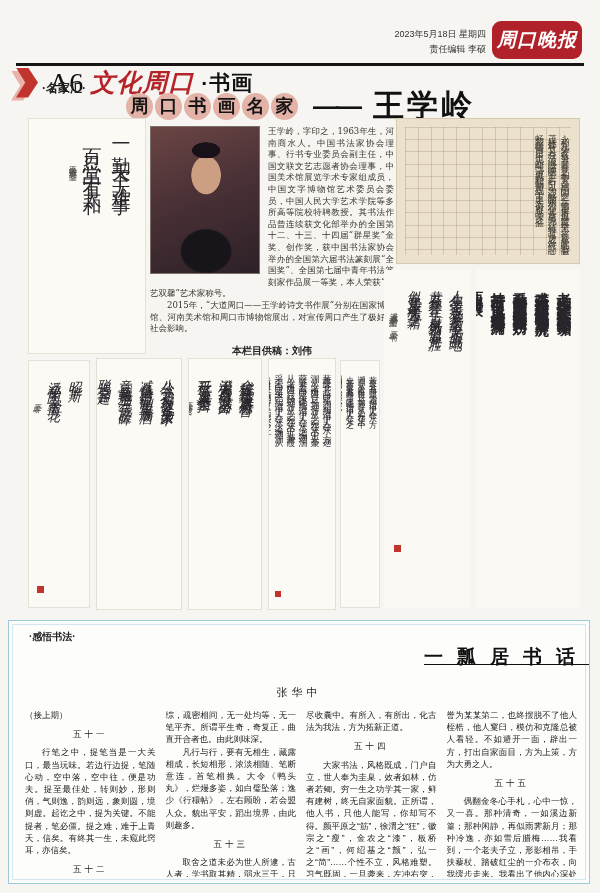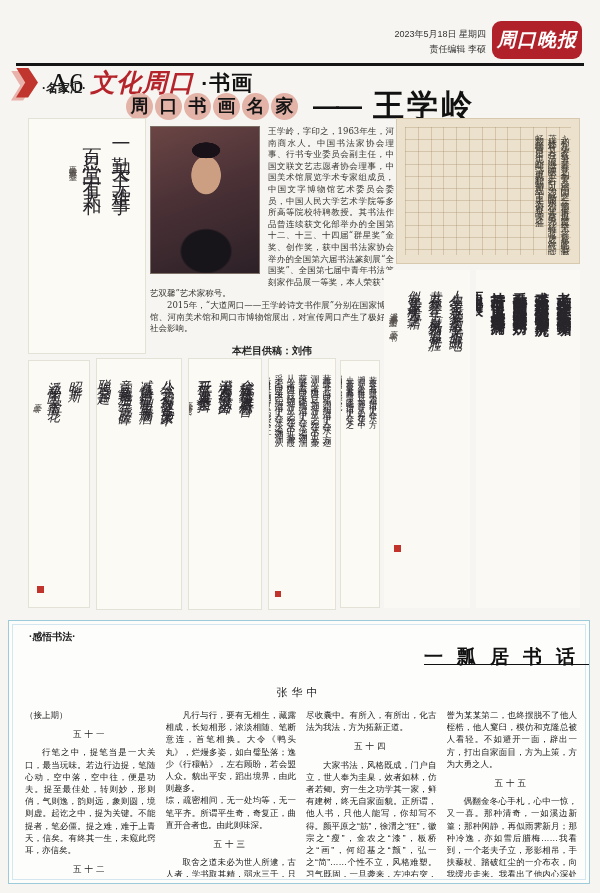--- a/index.html
+++ b/index.html
@@ -187,22 +187,22 @@
   <div class="essay-title">一瓢居书话</div>
   <div class="essay-author">张华中</div>
   <div class="essay-cols">
     <div class="ecol">
         <div class="blk note">（接上期）</div>
         <div class="blk heading">五十一</div>
         <div class="blk para">行笔之中，提笔当是一大关口，最当玩味。若边行边提，笔随心动，空中落，空中往，便是功夫。提至最佳处，转则妙，形则俏，气则逸，韵则远，象则圆，境则虚。起讫之中，提为关键。不能提者，笔必僵。提之难，难于上青天，信矣。有终其一生，未窥此窍耳，亦信矣。</div>
         <div class="blk heading">五十二</div>
       </div>
     <div class="ecol">
+        <div class="blk cont">综，疏密相间，无一处均等，无一笔平齐。所谓平生奇，奇复正，曲直开合者也。由此则味深。</div>
         <div class="blk para">凡行与行，要有无相生，藏露相成，长短相形，浓淡相随、笔断意连，首笔相换。大令《鸭头丸》，烂熳多姿，如白璧坠落；逸少《行穰帖》，左右顾盼，若会盟人众。貌出平安，蹈出境界，由此则趣多。</div>
-        <div class="blk cont">综，疏密相间，无一处均等，无一笔平齐。所谓平生奇，奇复正，曲直开合者也。由此则味深。</div>
         <div class="blk heading">五十三</div>
         <div class="blk para">取舍之道未必为世人所逮，古人者，学书取其精，弱水三千，只取一瓢。今人者，学书求其全，枝叶末柄，</div>
       </div>
     <div class="ecol">
         <div class="blk cont">尽收囊中。有所入，有所出，化古法为我法，方为拓新正道。</div>
         <div class="blk heading">五十四</div>
         <div class="blk para">大家书法，风格既成，门户自立，世人奉为圭臬，效者如林，仿者若鲫。穷一生之功学其一家，鲜有建树，终无自家面貌。正所谓，他人书，只他人能写，你却写不得。颜平原之“筋”，徐渭之“狂”，徽宗之“瘦”，金农之“漆”，板桥之“画”，何绍基之“颤”，弘一之“简”……个性不立，风格难塑。习气既固，一旦袭来，左冲右突，任自挣扎，最终束手。学之再像，被</div>
       </div>
     <div class="ecol">
         <div class="blk cont">誉为某某第二，也终摆脱不了他人桎梏，他人窠臼，模仿和克隆总被人看轻。不如避开一面，辟出一方，打出自家面目，方为上策，方为大勇之人。</div>

